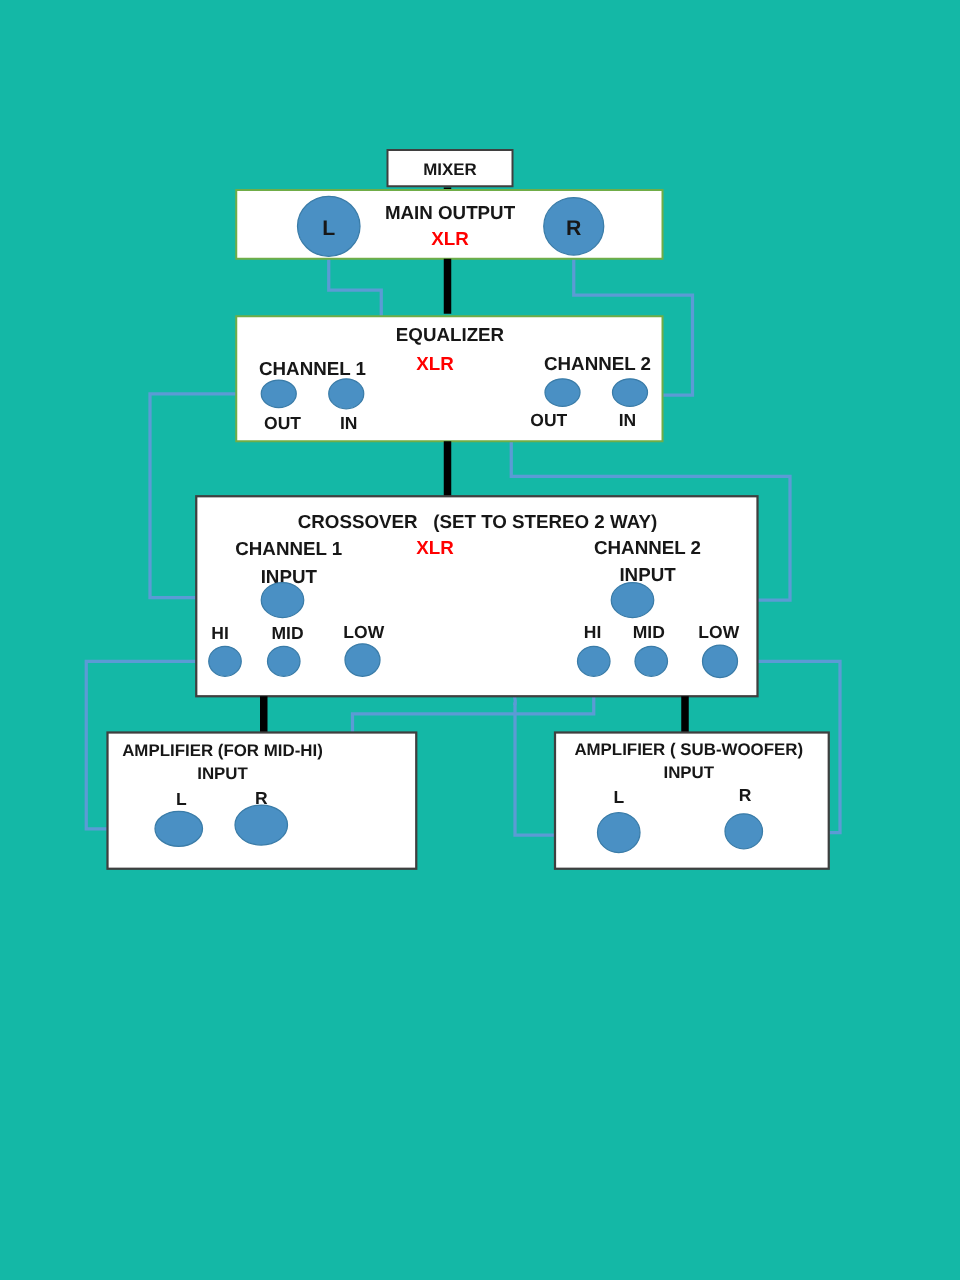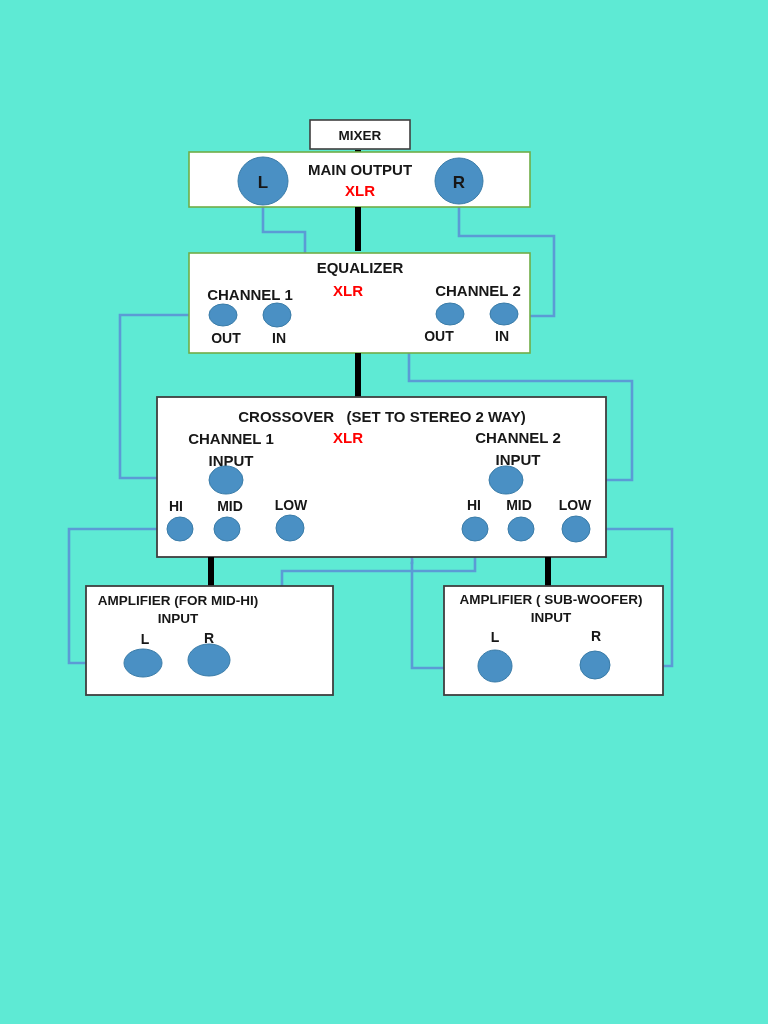--- a/index.html
+++ b/index.html
@@ -8,21 +8,21 @@
     padding: 0;
     background: #ffffff;
   }
   body {
     font-family: "Liberation Sans", sans-serif;
   }
   #page {
     position: relative;
     width: 768px;
     height: 1024px;
-    background: #5eead4;
+    background: #14b8a6;
     overflow: hidden;
   }
   #diagram {
     position: absolute;
     left: 0;
     top: 0;
     width: 768px;
     height: 1024px;
   }
   .lbl {

